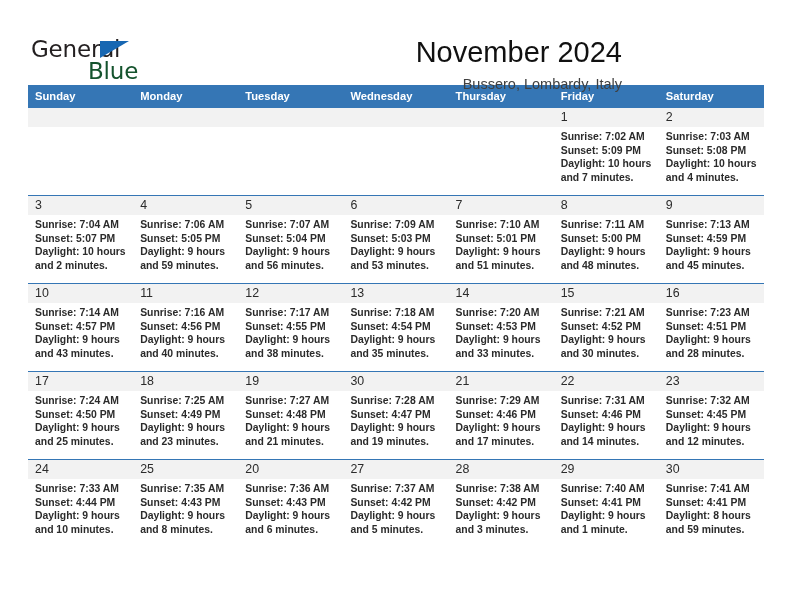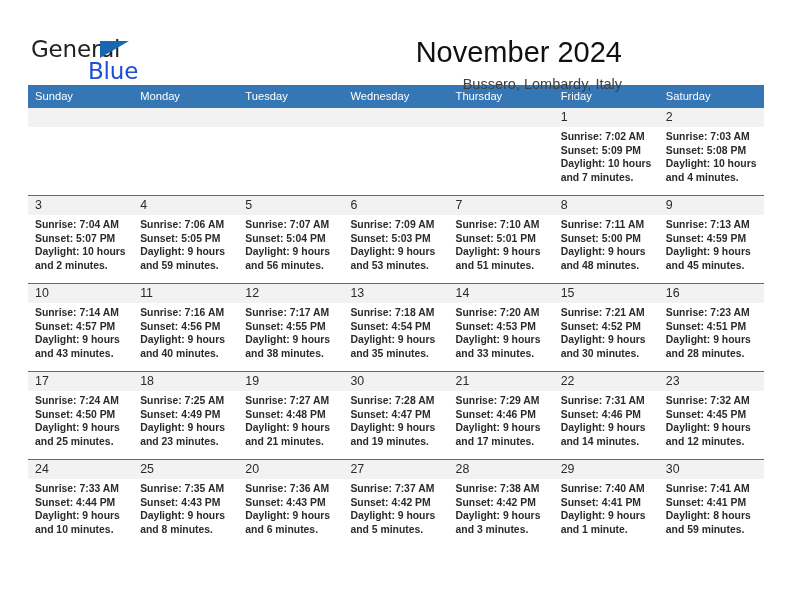--- a/index.html
+++ b/index.html
@@ -53,21 +53,21 @@
     height: 0;
     border-left: 29px solid #1767b2;
     border-bottom: 17px solid transparent;
   }
   .logo-blue {
     position: absolute;
     left: 60px;
     top: 22px;
     font-size: 23px;
     letter-spacing: -0.2px;
-    color: #1d4ed8;
+    color: #14532d;
     font-family: "DejaVu Sans", sans-serif;
     font-weight: 400;
   }
   .title-block {
     text-align: right;
     padding-right: 2px;
   }
   .month-title {
     font-size: 29px;
     font-weight: 400;
@@ -90,21 +90,21 @@
     table-layout: fixed;
     margin-top: 3px;
   }
   .calendar th {
     background: #3ب;
   }
   .dow {
     background: #3576b5;
     color: #ffffff;
     font-size: 11.2px;
-    font-weight: 400;
+    font-weight: 700;
     text-align: left;
     padding: 5px 0 5px 7px;
     height: 22px;
     border: none;
     font-family: "Liberation Sans", sans-serif;
   }
   .calendar td {
     width: 105.1px;
     height: 88px;
     vertical-align: top;

